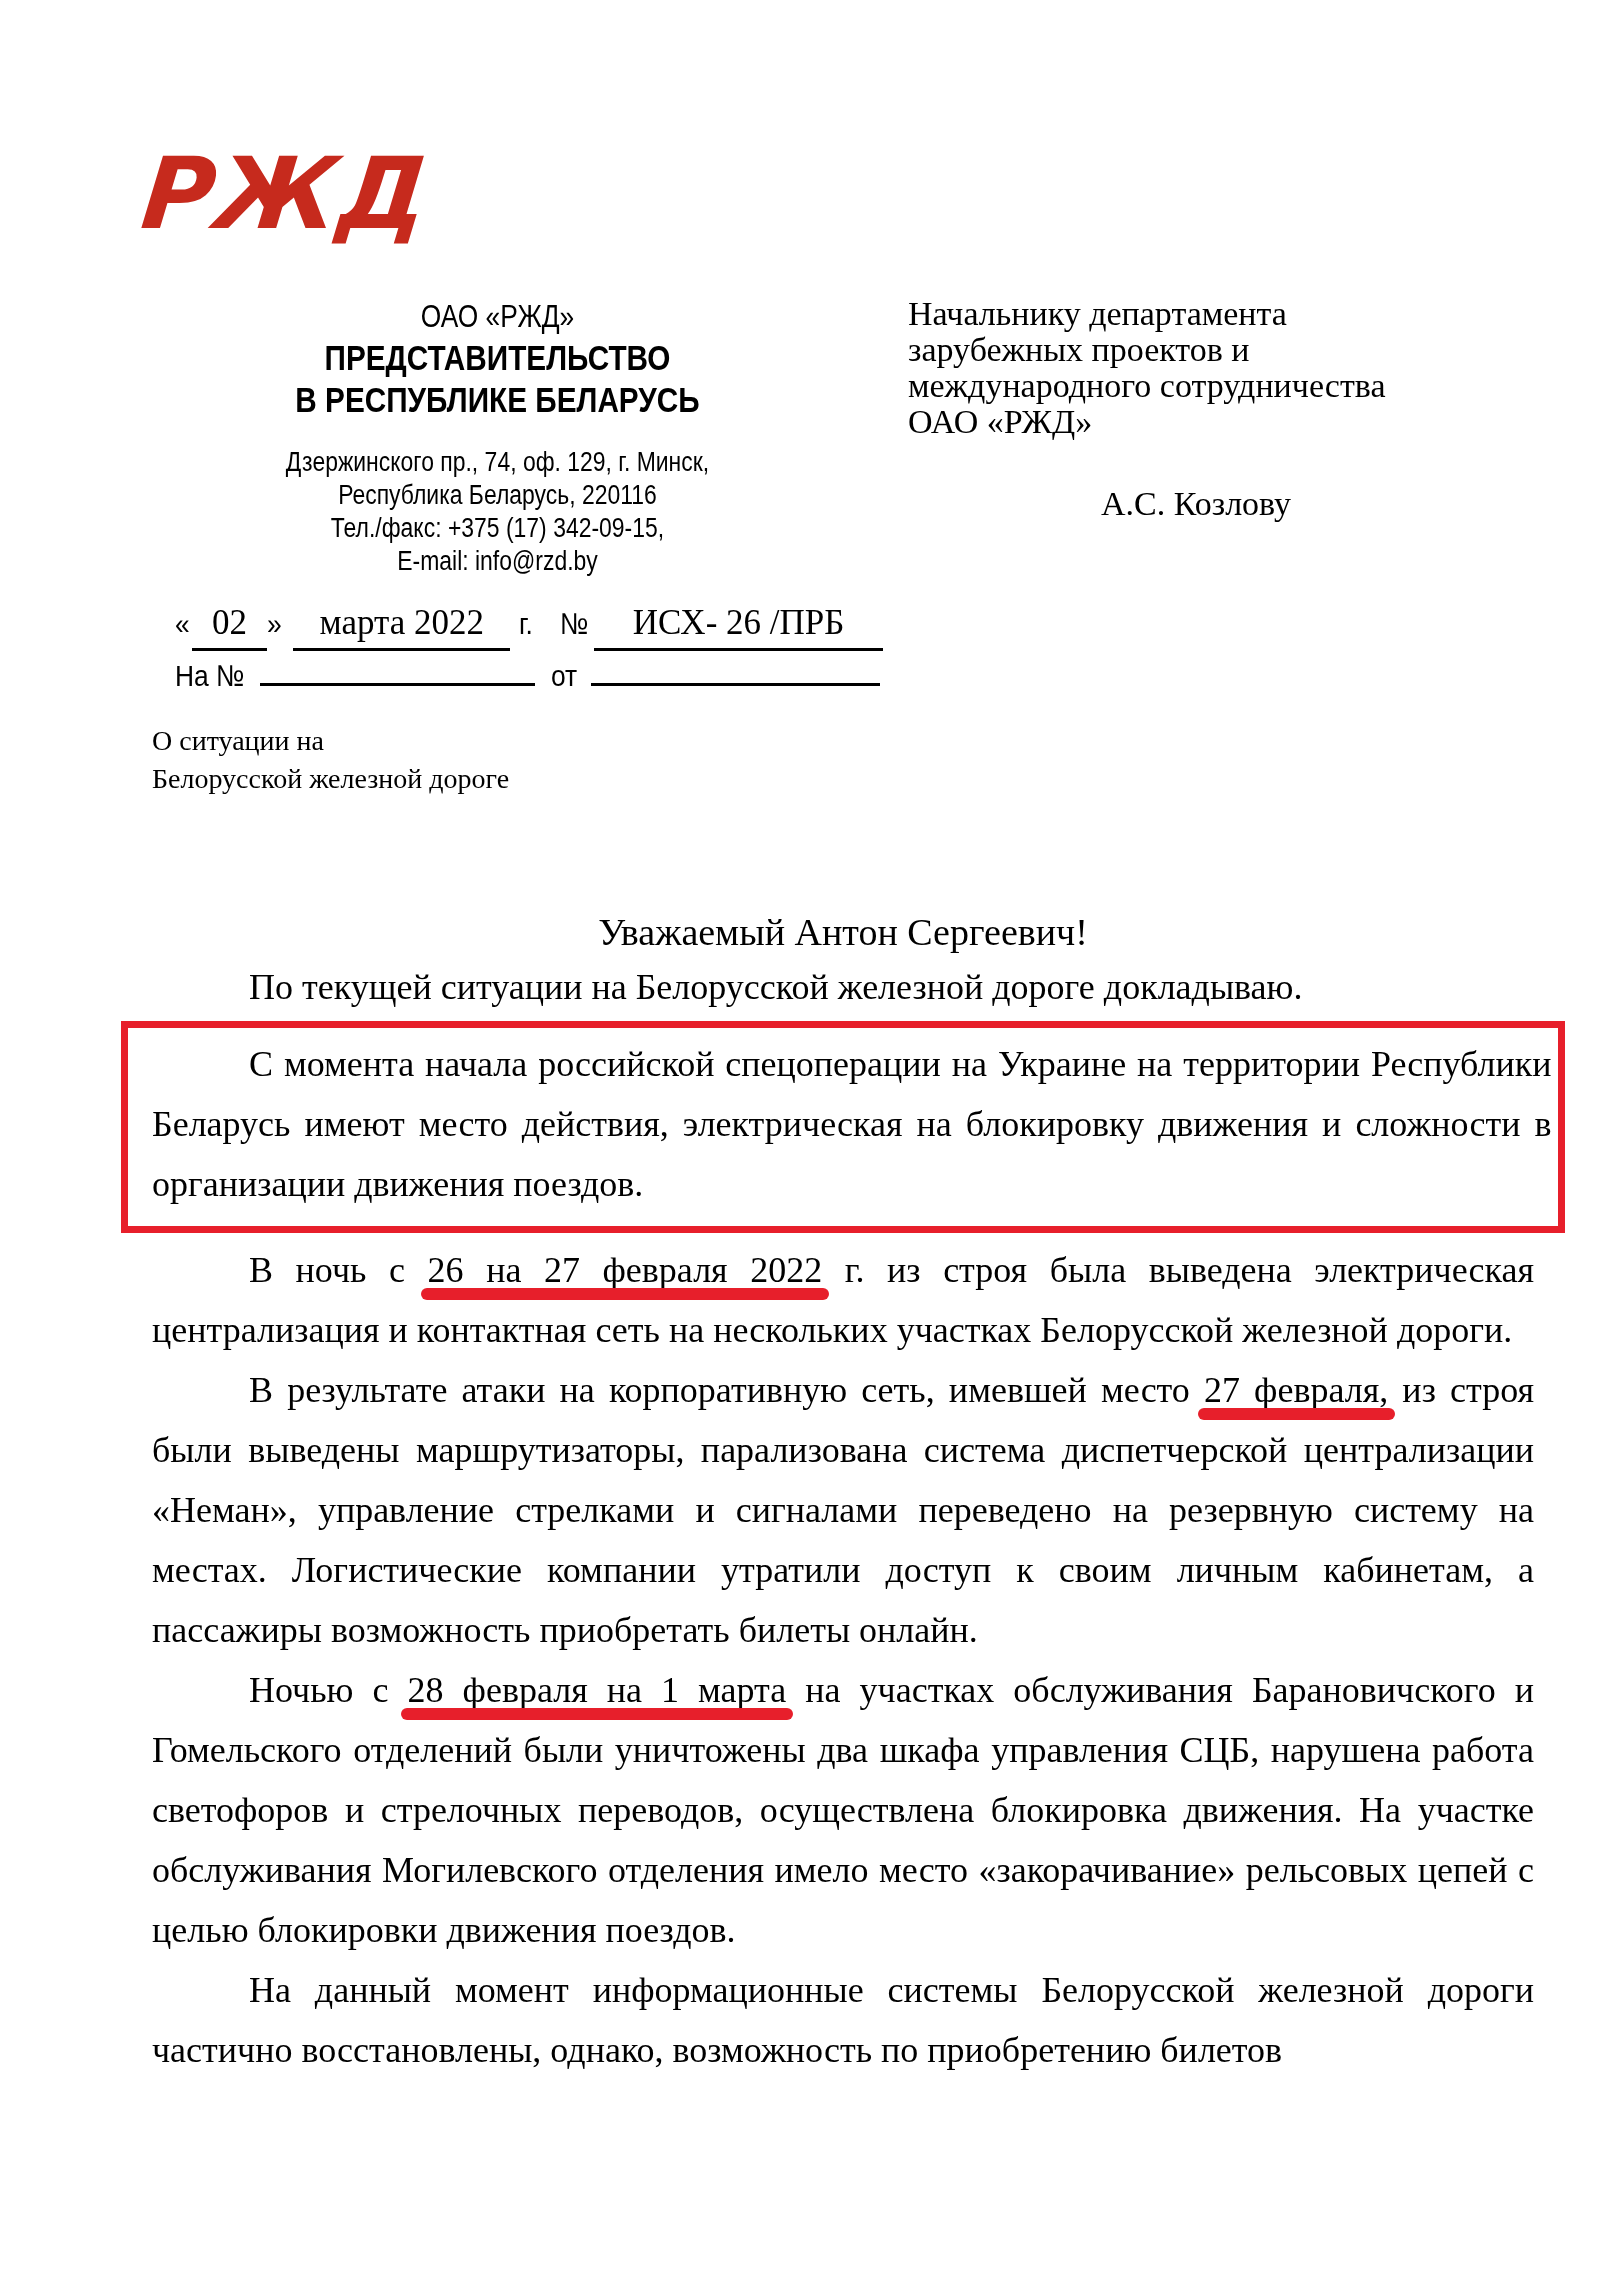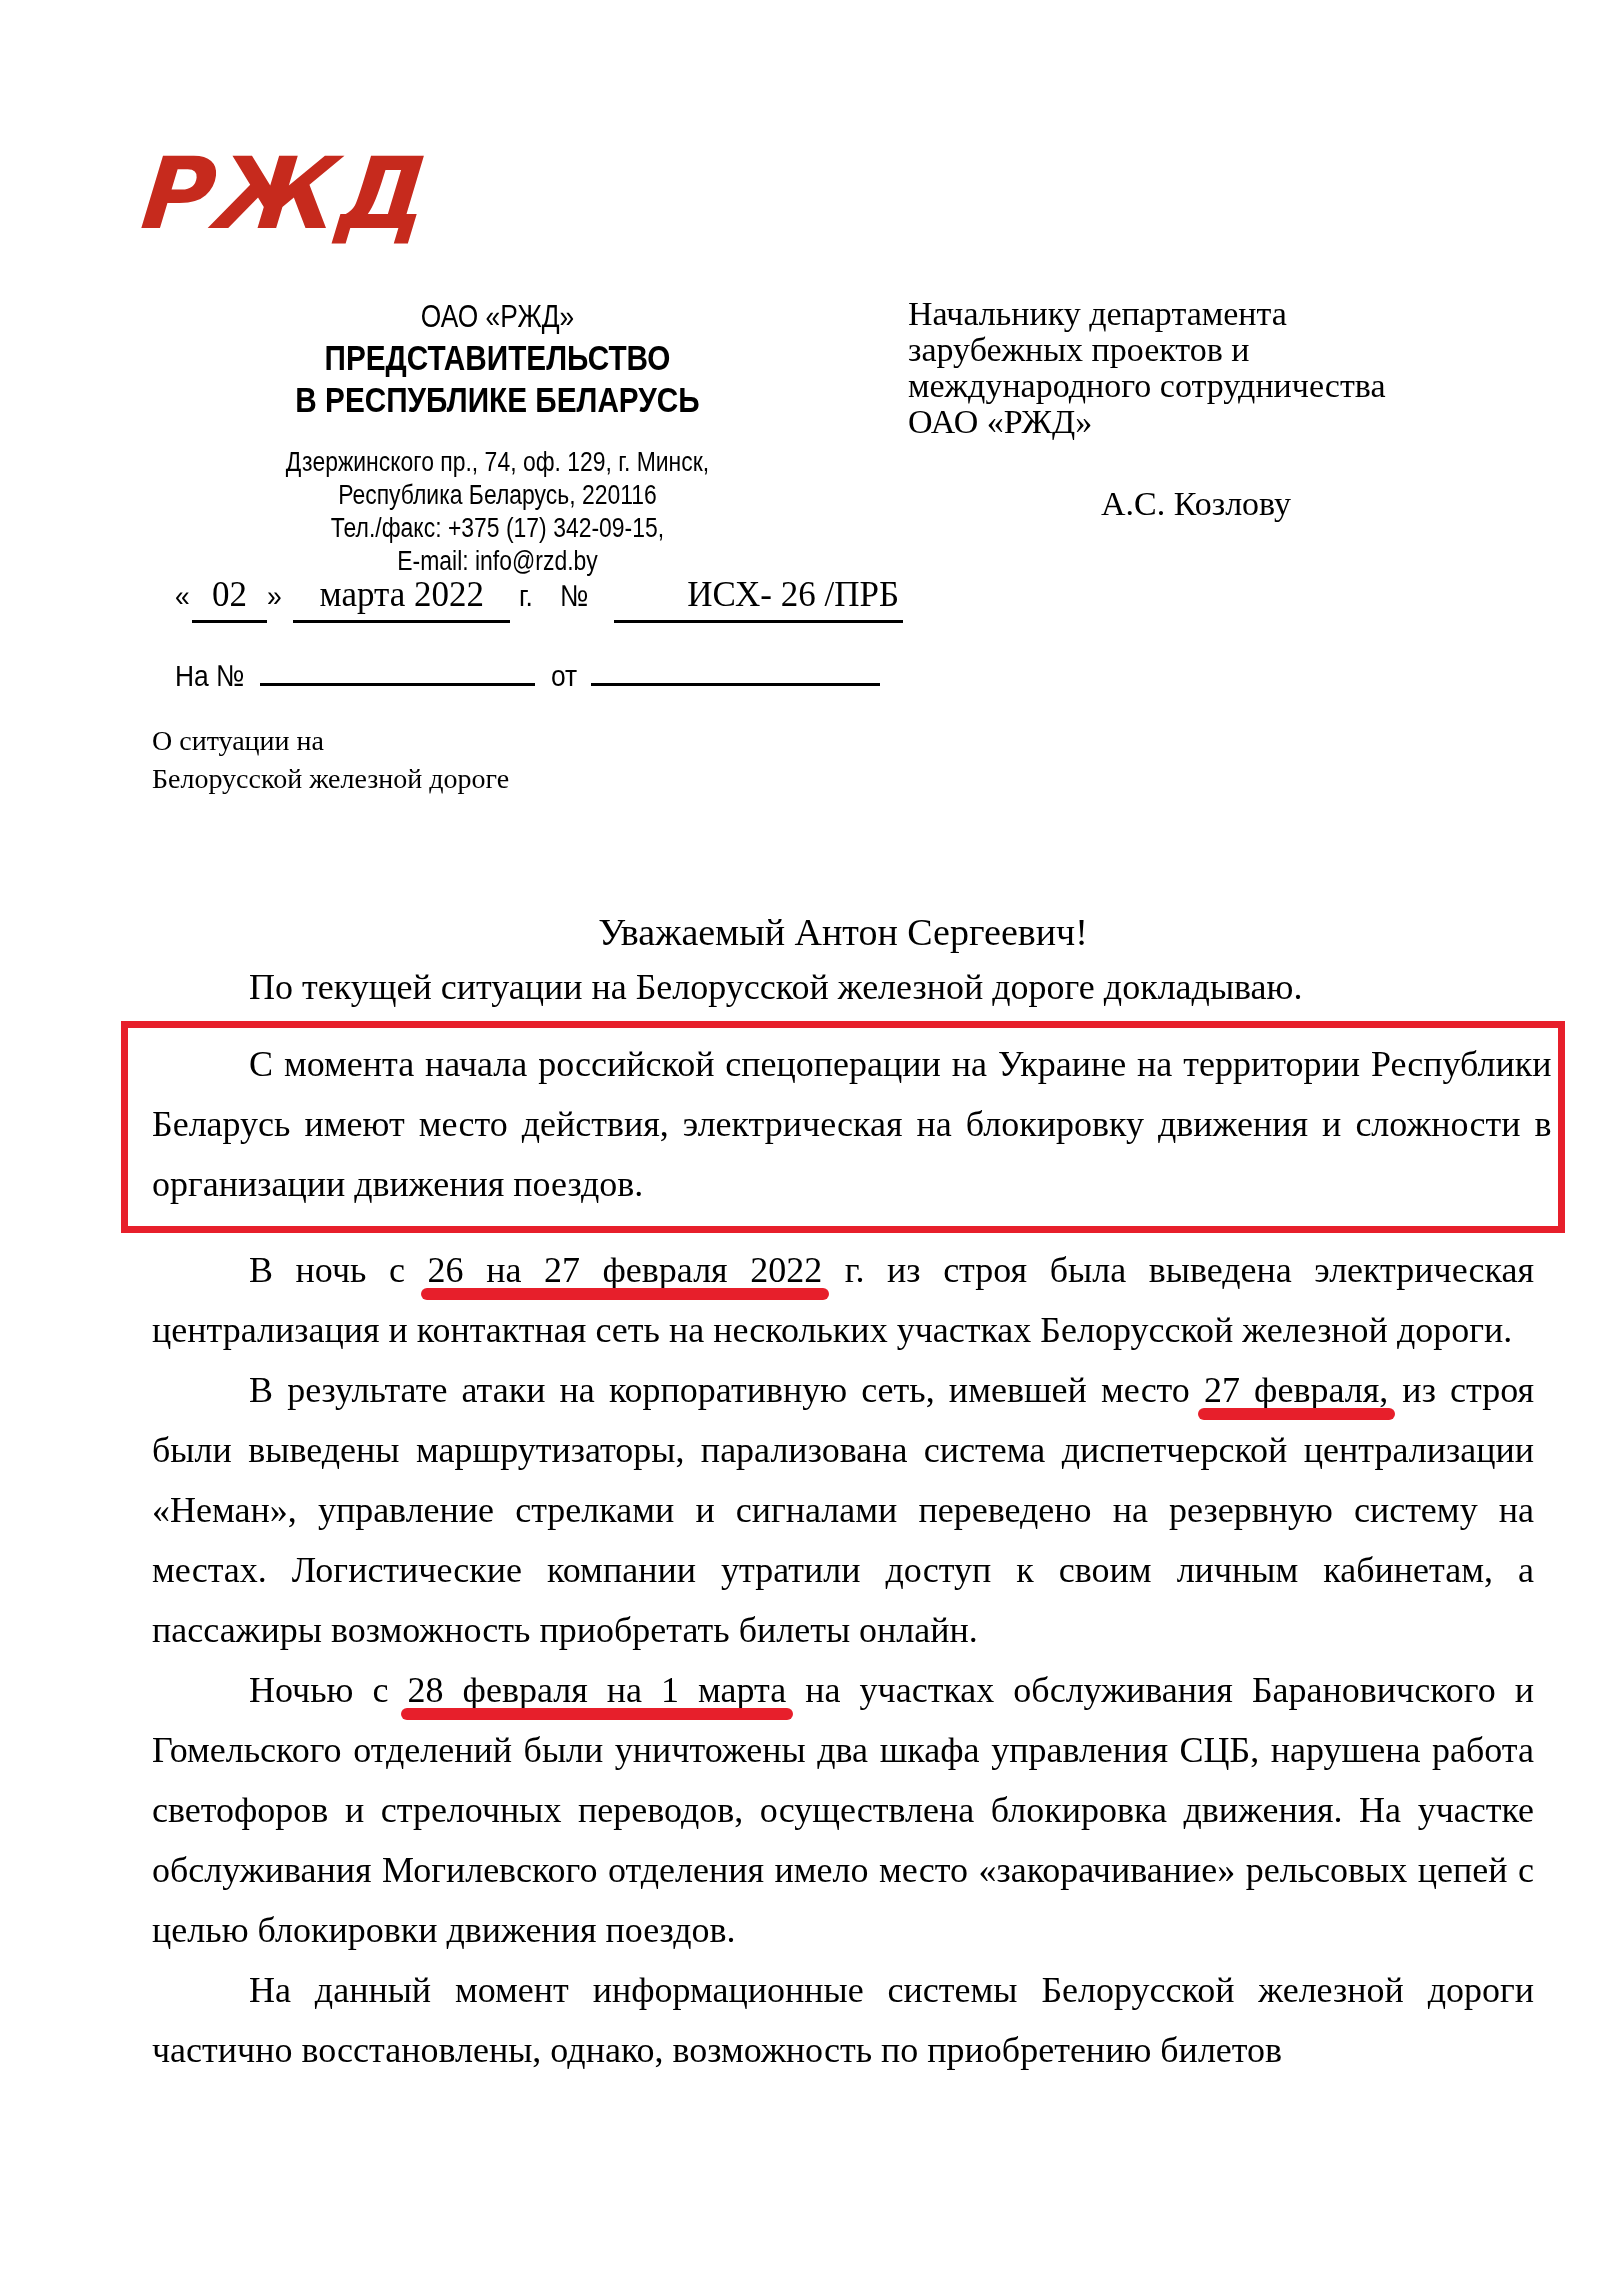--- a/index.html
+++ b/index.html
@@ -58,23 +58,23 @@
   .ref-row2{top:659px;}
   .ref-label{font-family:"Liberation Sans", sans-serif;font-size:30px;transform:scaleX(0.88);transform-origin:0 50%;display:inline-block;}
   .ref-field{
     border-bottom:3.3px solid #000;
     font-family:"Liberation Serif", serif;
     font-size:35px;
     text-align:center;
     padding:0 3.9px 5.2px 3.9px;
     white-space:nowrap;
   }
-  .w-day{min-width:68px;}
+  .w-day{min-width:68px;margin-top:28px;}
   .w-month{min-width:209px;margin-left:9.2px;}
-  .w-num{min-width:281px;margin-left:22px;text-align:right;}
+  .w-num{min-width:281px;margin-left:2px;text-align:center;}
   .w-blank1{min-width:267px;margin-left:6.5px;}
   .w-blank2{min-width:281px;margin-left:10.5px;}
   .ml14{margin-left:9.2px;} .ml38{margin-left:25px;} .ml24{margin-left:15.7px;}
 
   
   .subject{
     position:absolute;left:152px;top:722px;width:720px;
     font-size:28px;line-height:38px;
   }
 

